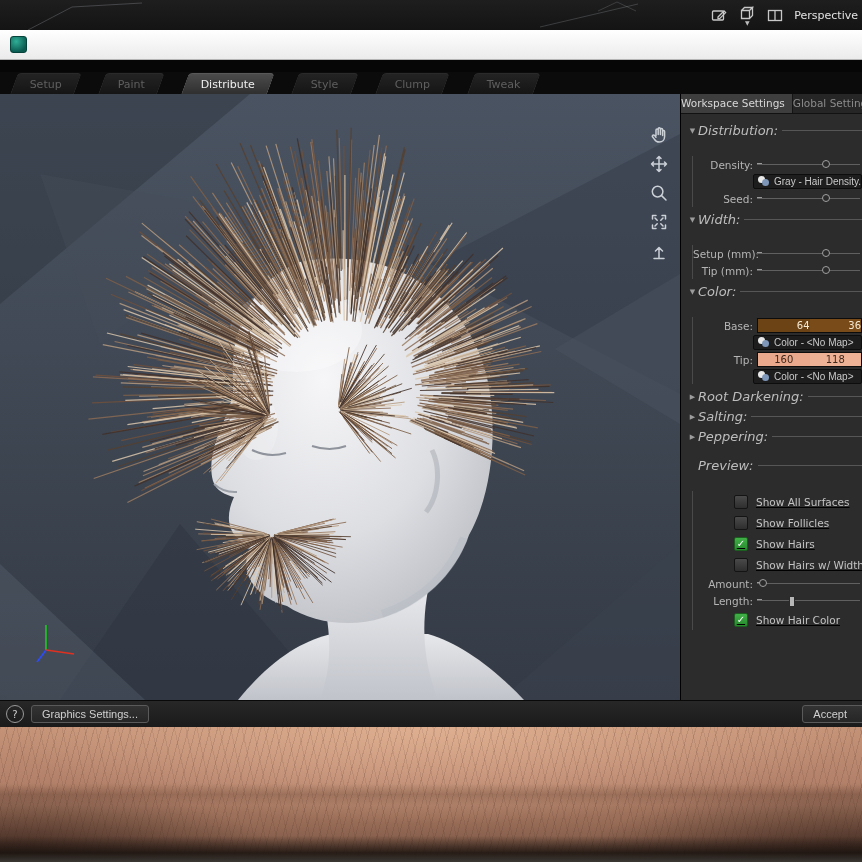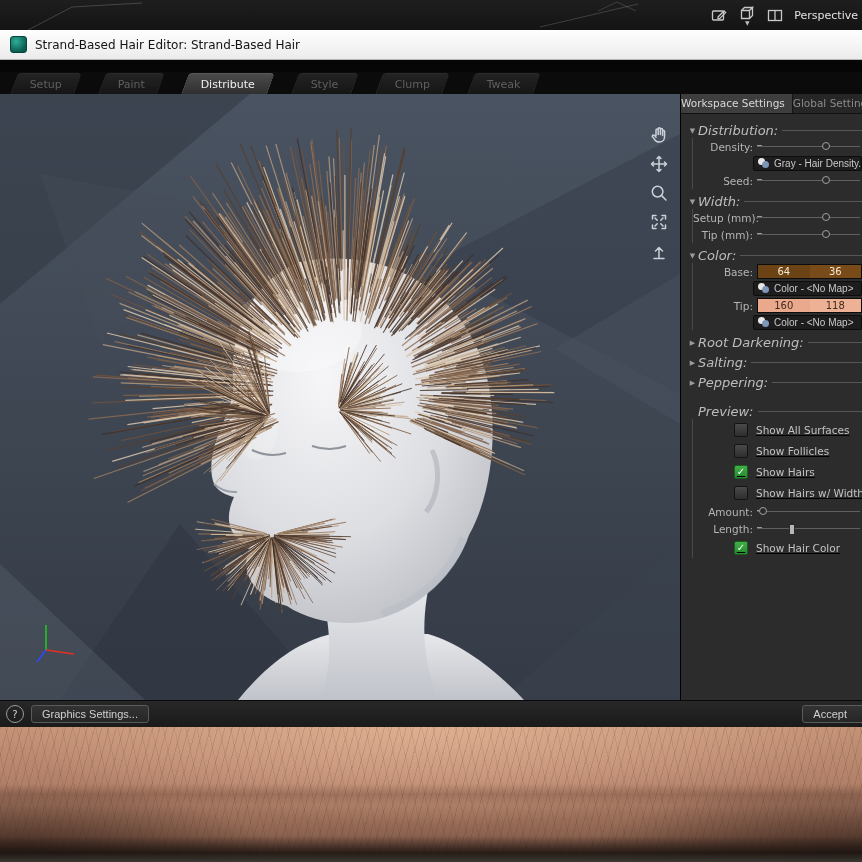--- a/index.html
+++ b/index.html
@@ -51,41 +51,41 @@
   .ptab{padding:3px 7px 2px 0;font-size:10.5px;color:#8b8b8b;background:#262626;
     border-right:1px solid #151515;white-space:nowrap;cursor:pointer;}
   .ptab.active{background:#3e3e3e;color:#d8d8d8;}
   .panel-body{flex:1;padding:4px 0 0 6px;overflow:hidden;}
 
   .sec{display:flex;align-items:center;height:15px;margin-top:5px;}
   .tri{width:11px;font-size:7px;color:#9c9c9c;text-align:center;flex:none;}
   .sec-label{font-size:13px;font-style:italic;color:#bdbdbd;margin-right:4px;white-space:nowrap;}
   .sec::after{content:"";flex:1;height:1px;background:#565656;}
 
-  .sbody{margin-left:5px;border-left:1px solid #4a4a4a;padding-left:0;}
+  .sbody{margin-left:5px;border-left:1px solid #4a4a4a;padding-left:0;margin-top:18px;}
   .prow{display:flex;align-items:center;height:17px;}
   .plabel{width:60px;min-width:60px;text-align:right;padding-right:4px;font-size:10.5px;color:#b5b5b5;white-space:nowrap;}
   .pctrl{flex:1;position:relative;height:15px;}
   .track{position:absolute;left:0;right:2px;top:7px;height:1px;background:#606060;}
   .tick{position:absolute;left:0;top:6px;width:5px;height:2px;background:#9a9a9a;}
   .knob{position:absolute;top:3px;width:8px;height:8px;border-radius:50%;background:#2a2a2a;
     border:1px solid #a0a0a0;box-sizing:border-box;cursor:pointer;}
   .handle{position:absolute;top:3px;width:4px;height:9px;background:#b7b7b7;border:1px solid #2a2a2a;cursor:pointer;}
 
   .map-btn{display:flex;align-items:center;gap:4px;height:15px;margin:1px 0 1px 60px;
     width:calc(100% - 60px);box-sizing:border-box;background:#1d1d1d;border:1px solid #0d0d0d;
     border-radius:2px;color:#c9c9c9;font-size:10px;padding:0 4px;white-space:nowrap;overflow:hidden;cursor:pointer;}
   .map-icon{width:12px;height:11px;position:relative;flex:none;}
   .map-icon i{position:absolute;width:7px;height:7px;border-radius:50%;}
   .map-icon .dotA{left:0;top:0;background:#e8e8e8;}
   .map-icon .dotB{left:4px;top:3px;background:#7e96b8;}
 
   .swatches{flex:1;display:flex;height:13px;border:1px solid #0c0c0c;}
   .swatch{flex:1;display:flex;align-items:center;justify-content:center;font-size:10px;cursor:pointer;}
-  .base-row .swatch{color:#f5e9d2;}
+  .base-row .swatch{color:#f5e9d2;justify-content:flex-end;}
   .tip-row .swatch{color:#41281c;}
 
   .chk-row{display:flex;align-items:center;gap:8px;height:21px;margin-left:41px;cursor:pointer;text-decoration:underline;}
   .chk{width:12px;height:12px;flex:none;background:linear-gradient(#4a4a4a,#2e2e2e);
     border:1px solid #141414;border-radius:2px;display:flex;align-items:center;justify-content:center;}
   .chk .mark{display:none;color:#fff;font-size:10px;line-height:1;}
   .chk.checked{background:linear-gradient(#41b047,#278a2e);border-color:#1b5e20;}
   .chk.checked .mark{display:block;}
   .chk-label{font-size:10.5px;color:#c3c3c3;white-space:nowrap;}
 
@@ -145,21 +145,20 @@
           </svg>
       </div>
       <div class="persp">
         <span>Perspective</span>
       </div>
     </div>
   </div>
 
   <div class="title-bar">
     <span class="app-icon"></span>
-    <span class="title-text">Strand-Based Hair Editor: Strand-Based Hair</span>
   </div>
 
   <div class="gap-strip"></div>
 
   <div class="tab-bar">
     <div class="tab">
         <span>Setup</span>
       </div>
     <div class="tab">
         <span>Paint</span>

